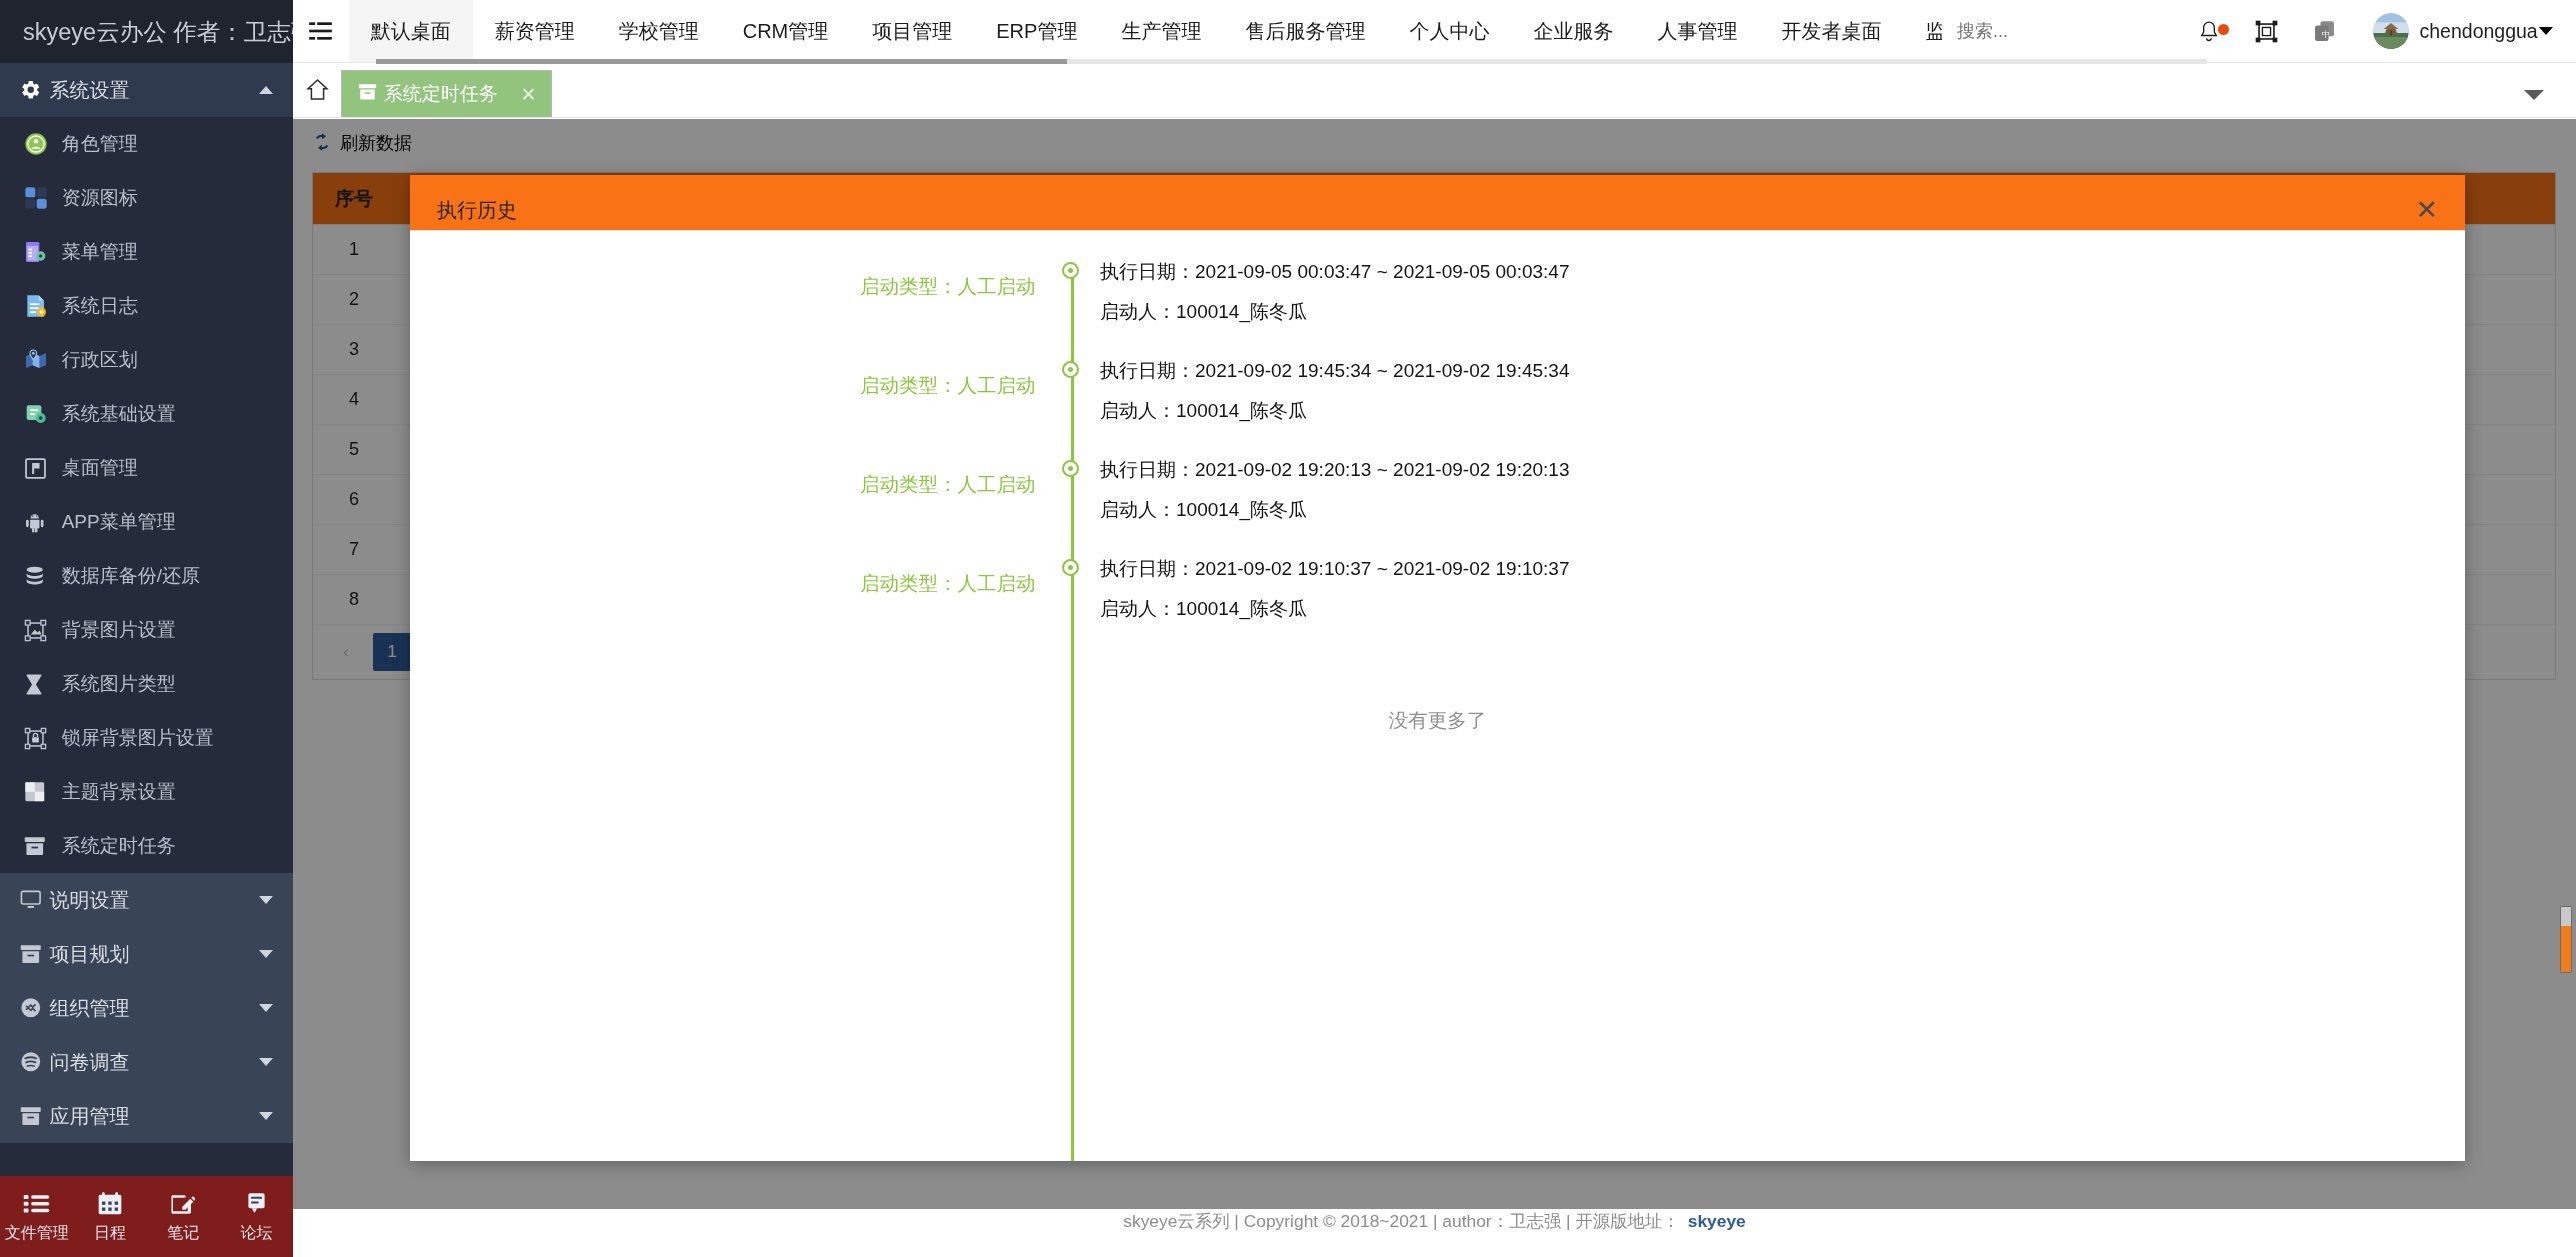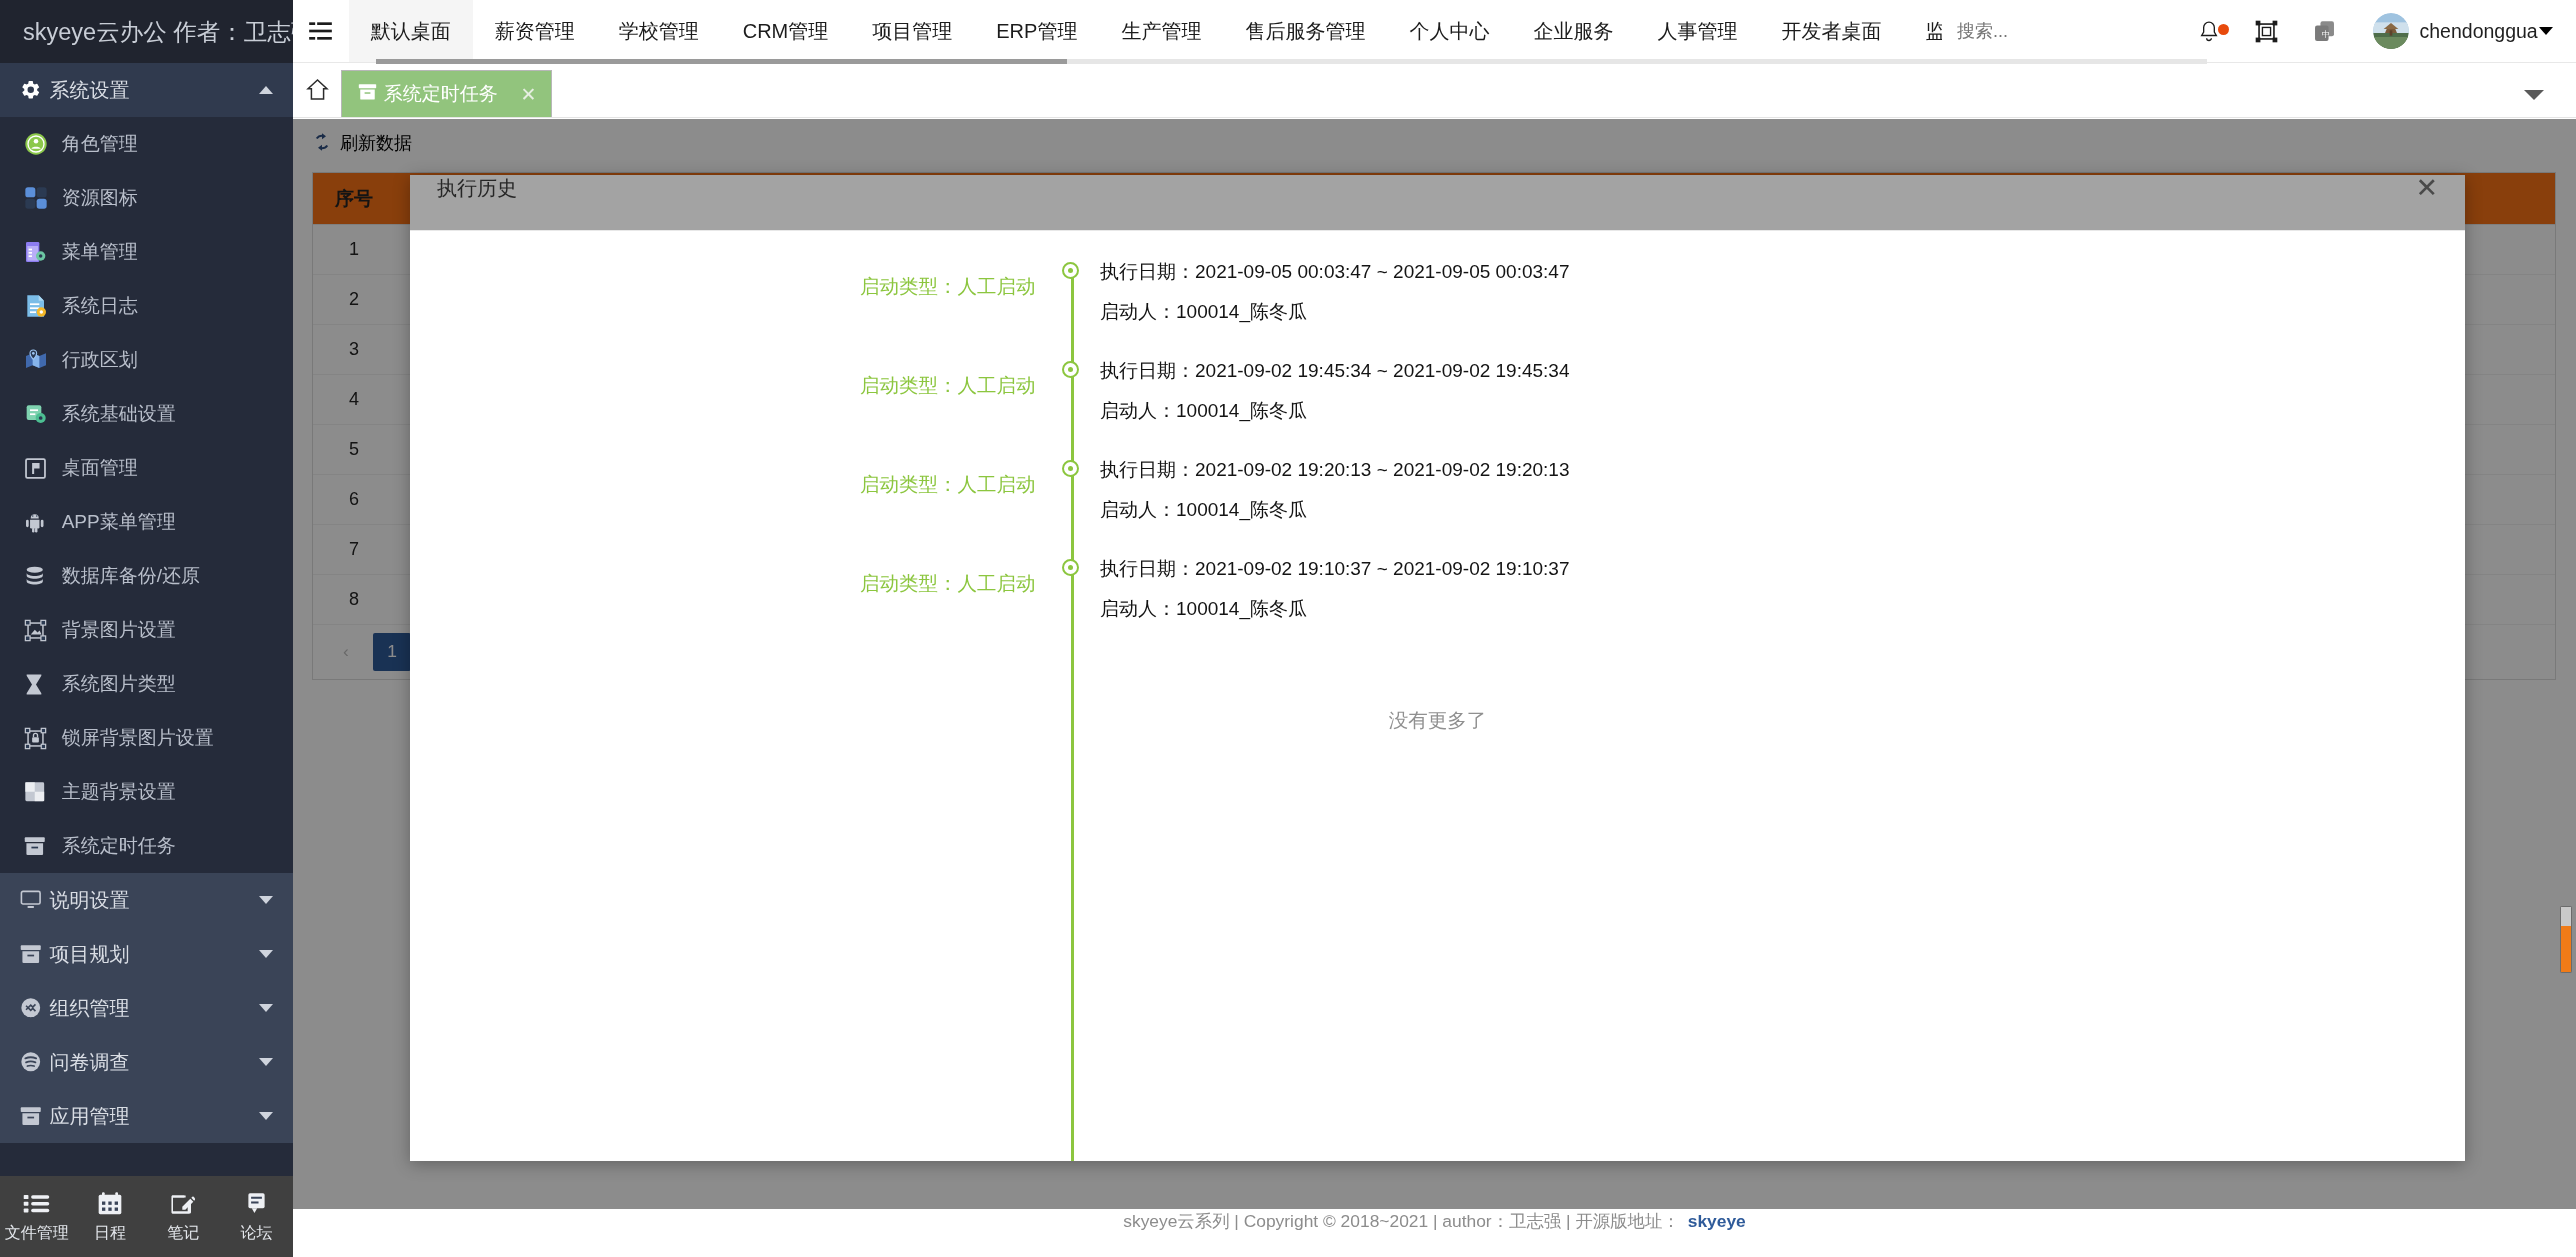--- a/index.html
+++ b/index.html
@@ -67,21 +67,21 @@
     width: 35px; height: 27px;
     display: flex; align-items: center;
     flex: 0 0 35px;
   }
   .side-item .si-label { margin-left: 2.7px; }
 
   
   #dock {
     position: absolute; left: 0; bottom: 0;
     width: 293px; height: 81px;
-    background: #404040;
+    background: #7f1d1d;
     display: flex; align-items: center;
   }
   .dock-btn {
     flex: 1 1 0;
     display: flex; flex-direction: column; align-items: center; justify-content: center;
     color: #e4e7ec;
     gap: 5.4px;
   }
   .dock-btn .dk-ico { height: 28px; display: flex; align-items: center; }
   .dock-btn .dk-label { font-size: 16px; }
@@ -265,23 +265,23 @@
   #modal {
     position: absolute;
     left: 117px; top: 56px;
     width: 2055px; height: 986px;
     background: #ffffff;
     box-shadow: 0 2.7px 16px rgba(0,0,0,0.3);
     display: flex; flex-direction: column;
   }
   #modal-head {
     height: 56px;
-    background: #a3a3a3;
+    background: #f97316;
     border-bottom: 0.7px solid #e8e8e8;
-    display: flex; align-items: flex-start;
+    display: flex; align-items: flex-end;
     padding: 0 27px 6px 27px;
   }
   #modal-title { font-size: 20px; color: #262626; }
   #modal-close {
     margin-left: auto;
     font-size: 27px; color: #4a4a4a;
     line-height: 1;
   }
   #modal-body {
     flex: 1 1 auto;

